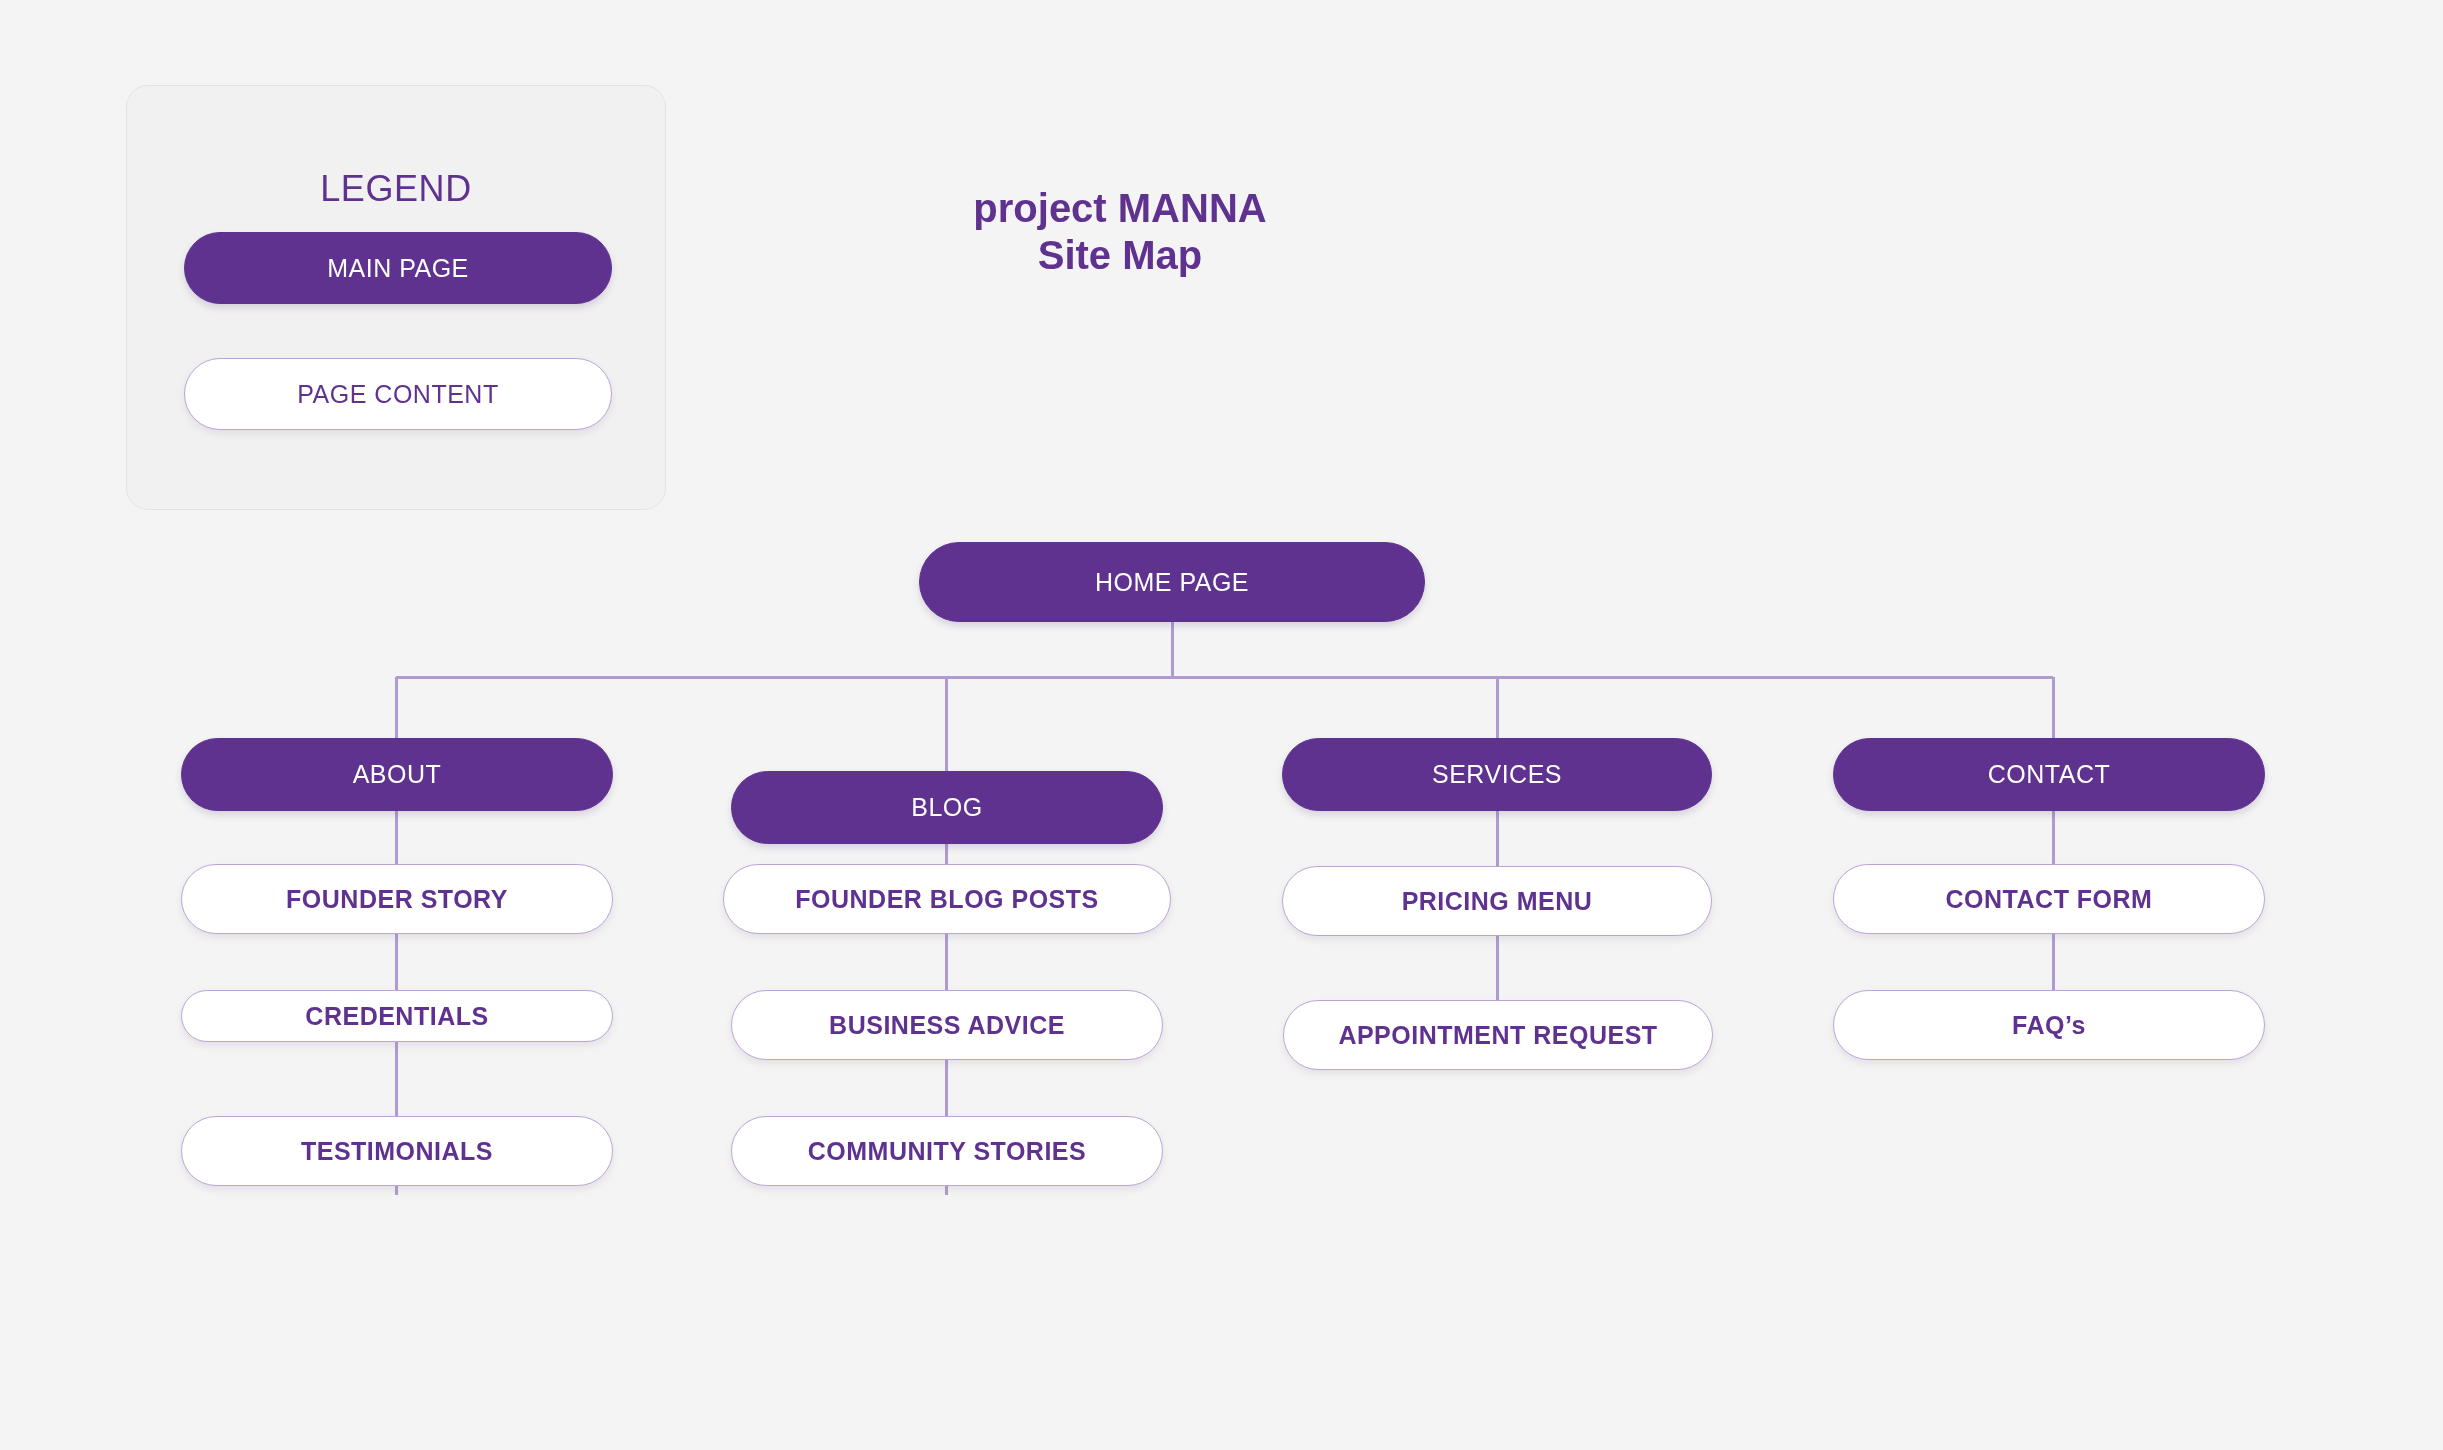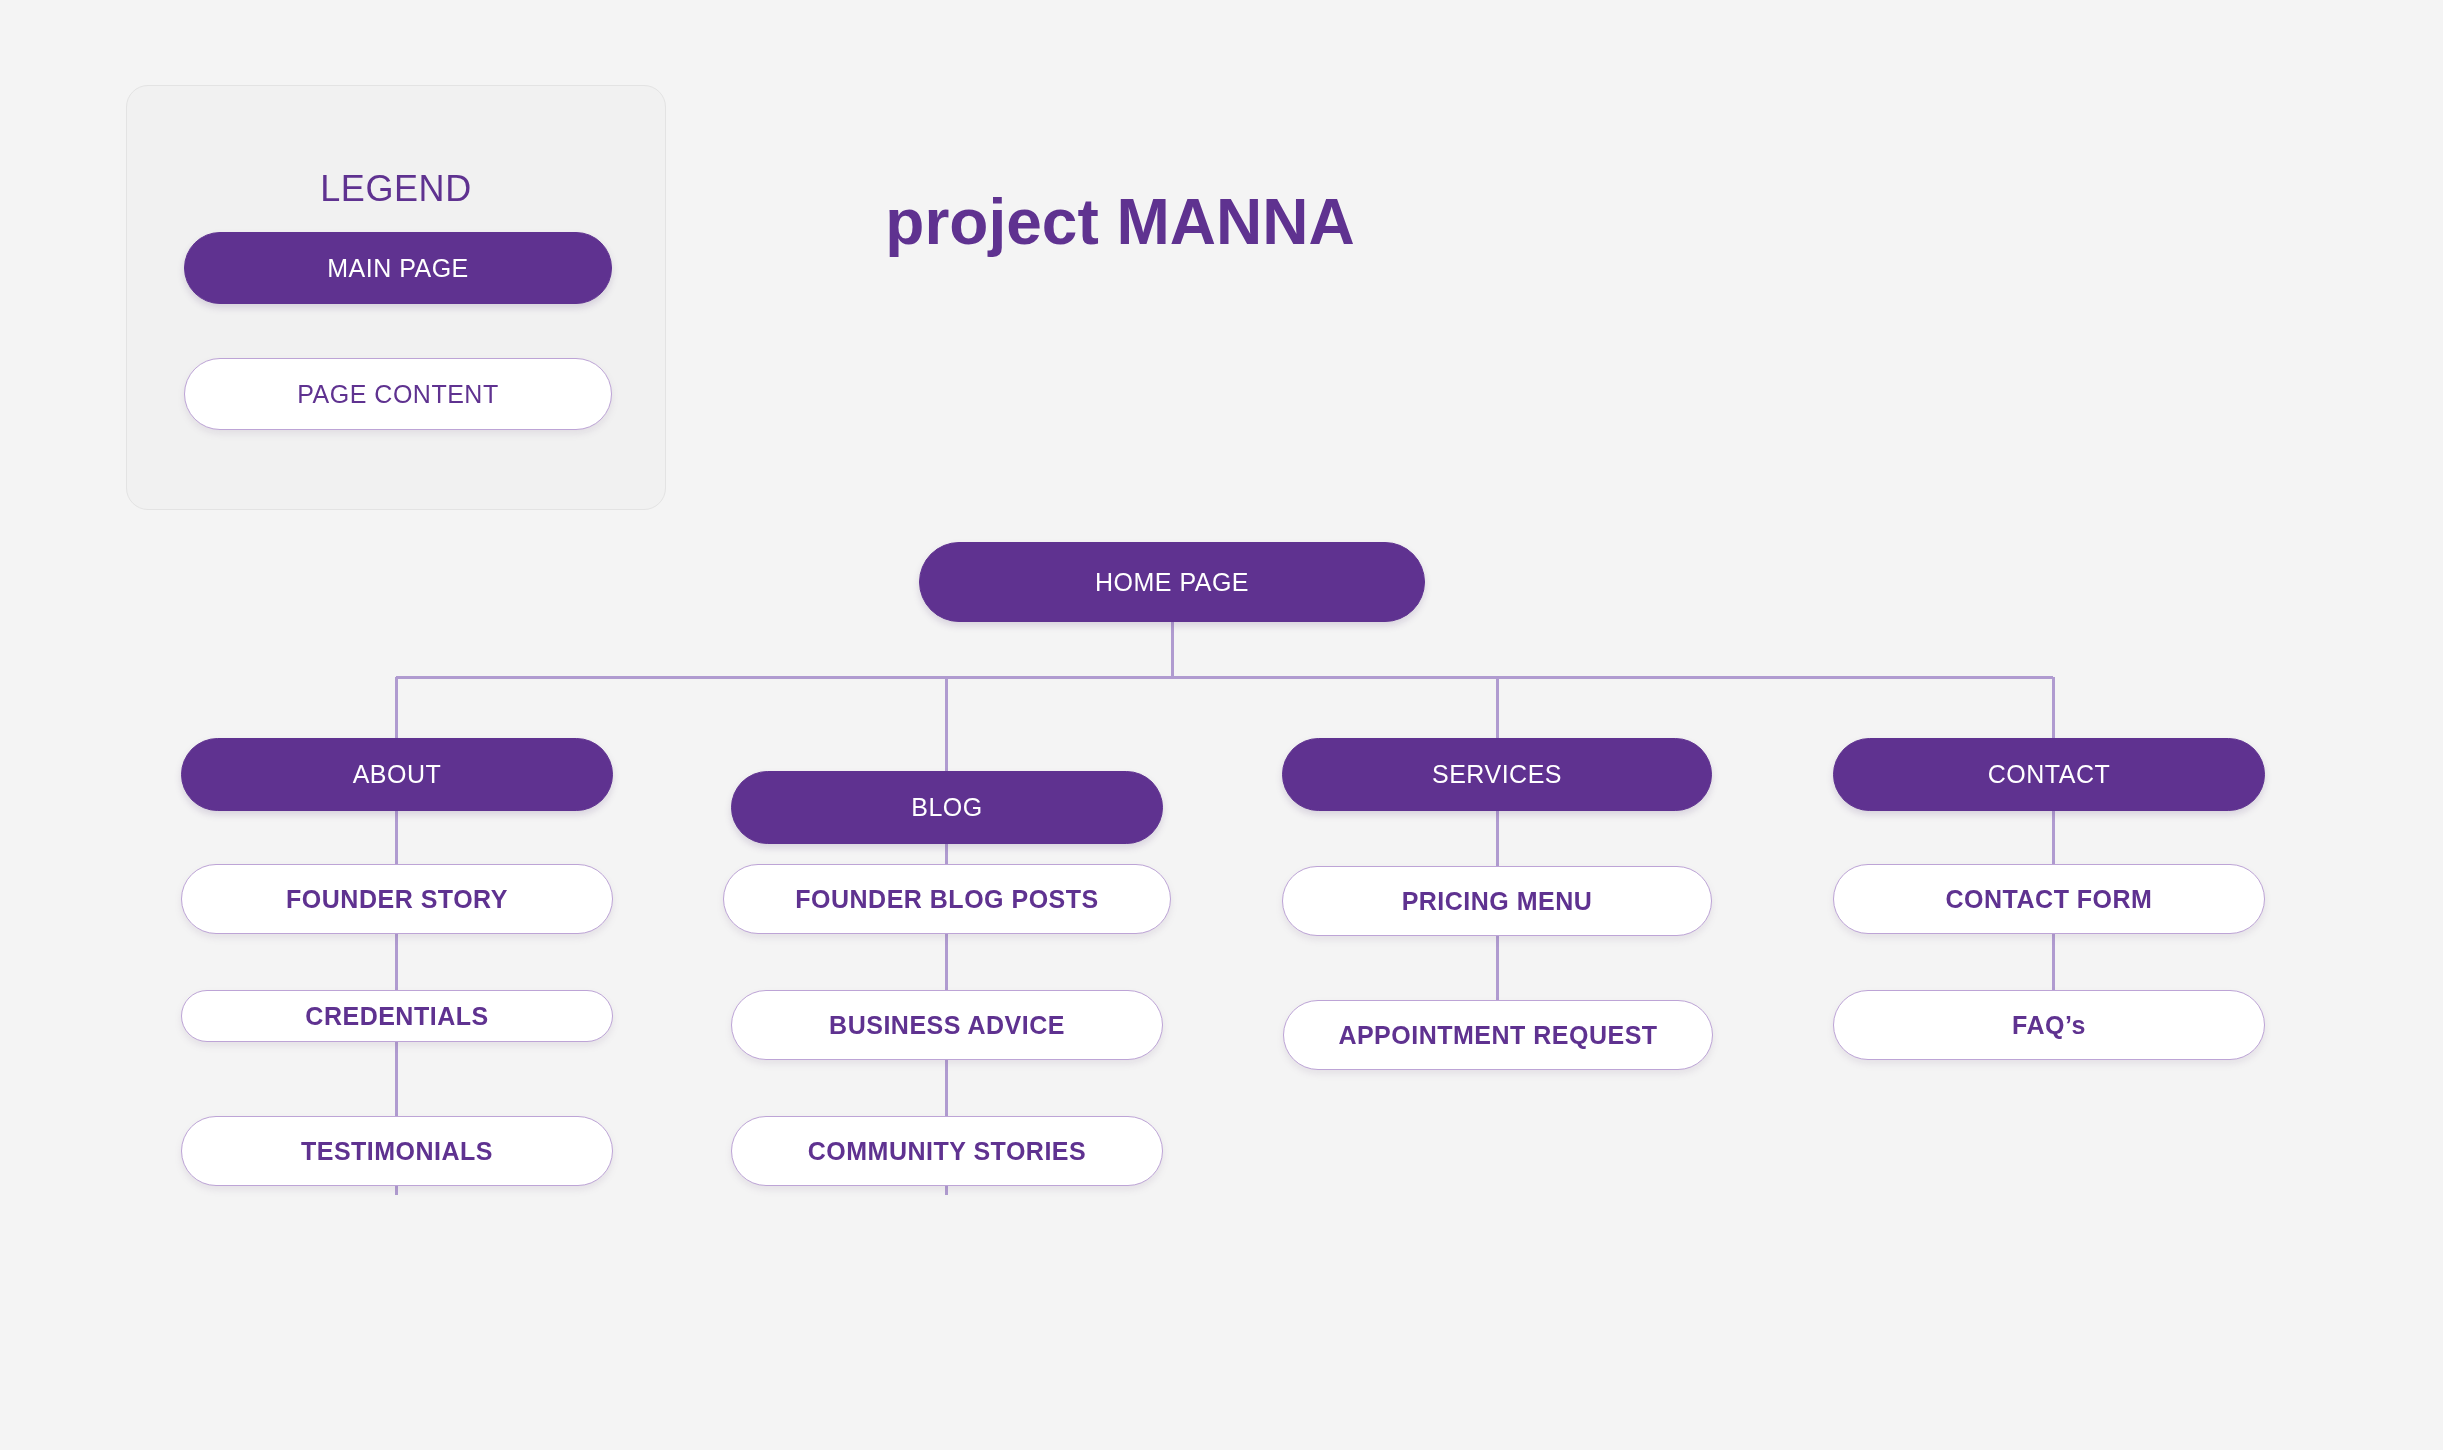--- a/index.html
+++ b/index.html
@@ -65,21 +65,21 @@
   .legend-pill-wrap.content { top: 272px; }
 
   
   .site-title {
     position: absolute;
     left: 770px;
     top: 185px;
     width: 700px;
     text-align: center;
     color: #5f3290;
-    font-size: 64px;
+    font-size: 40px;
     font-weight: 700;
     line-height: 1.18;
     z-index: 2;
   }
   .site-title .line { display: block; }
 
   
   .node {
     position: absolute;
     box-sizing: border-box;
@@ -172,20 +172,21 @@
 
     <div class="legend-pill-wrap content">
       <div class="legend-pill content">
         <span>PAGE CONTENT</span>
       </div>
     </div>
   </div>
 
   <div class="site-title">
     <span class="line">project MANNA</span>
+    <span class="line">Site Map</span>
   </div>
 
   <div class="node main" style="left:919px; top:542px; width:506px; height:80px;">
     <span>HOME PAGE</span>
   </div>
 
   <div class="node main" style="left:181px; top:738px; width:432px; height:73px;">
     <span>ABOUT</span>
   </div>
   <div class="node content" style="left:181px; top:864px; width:432px; height:70px;">

